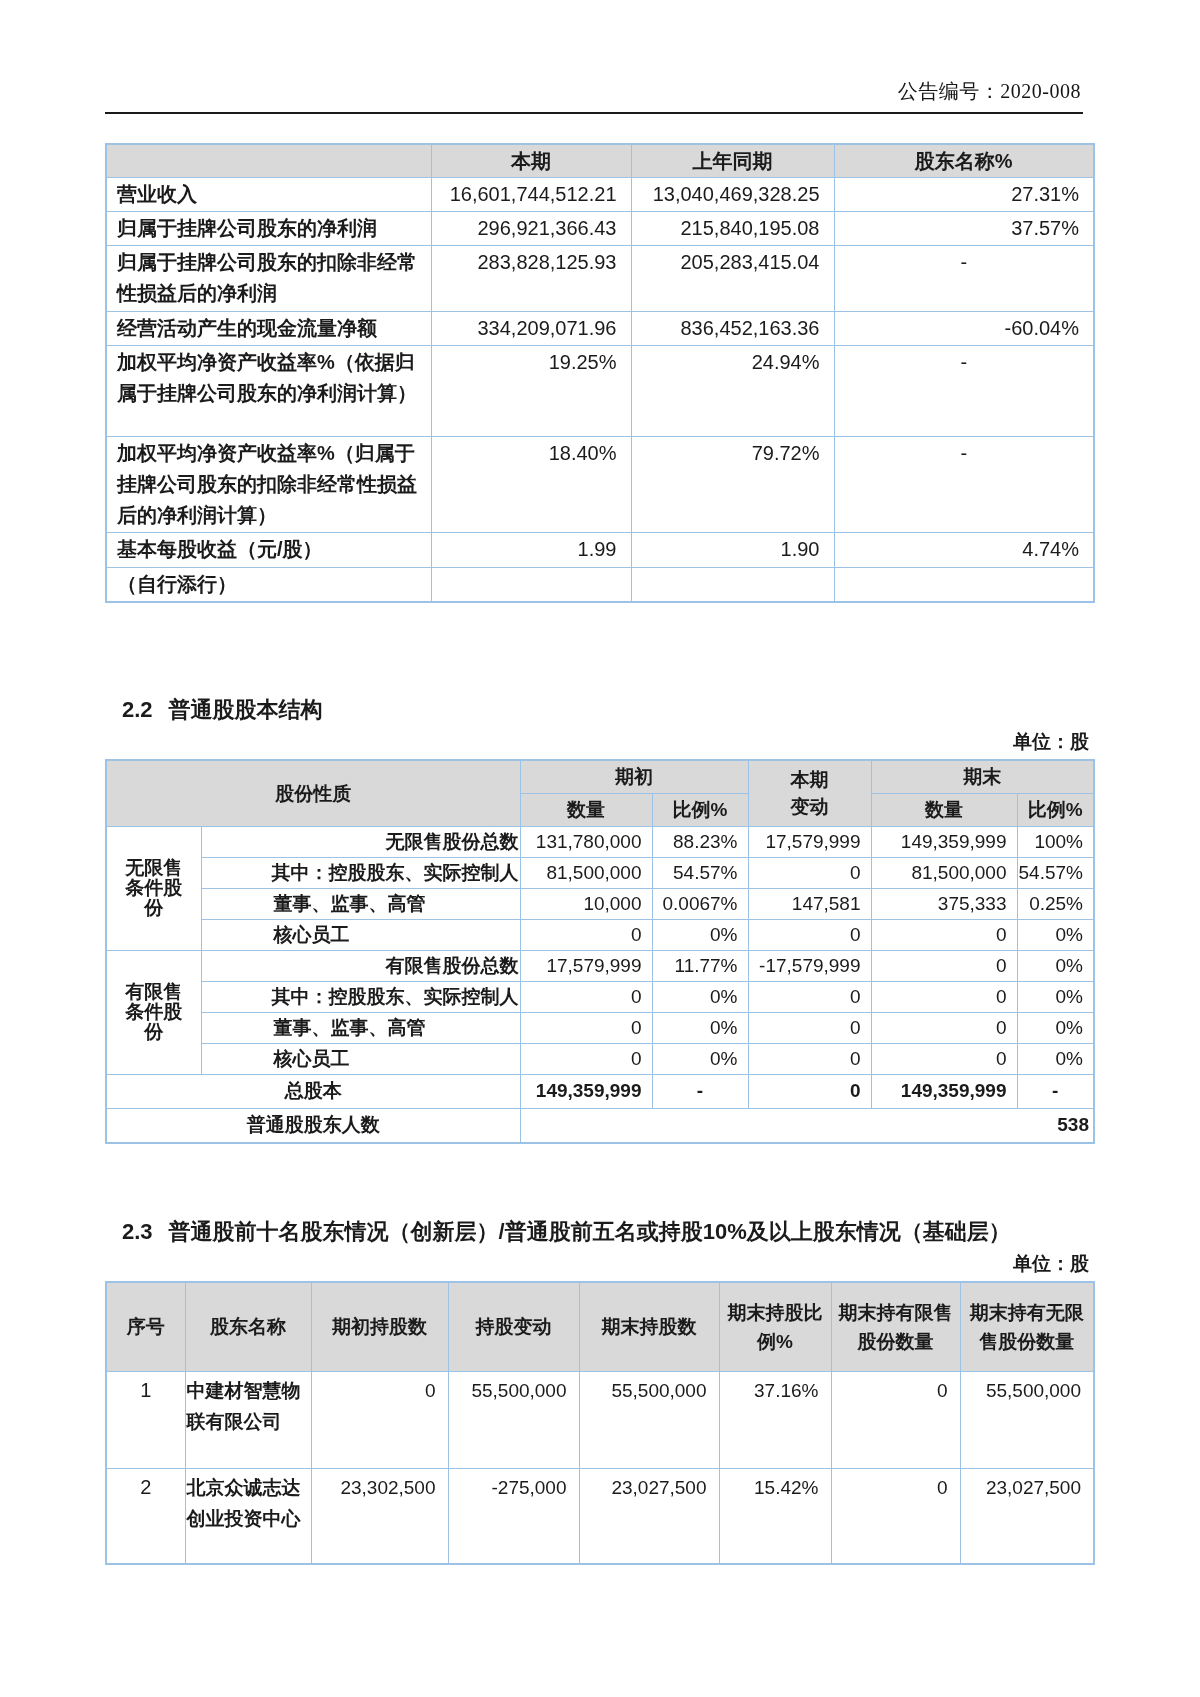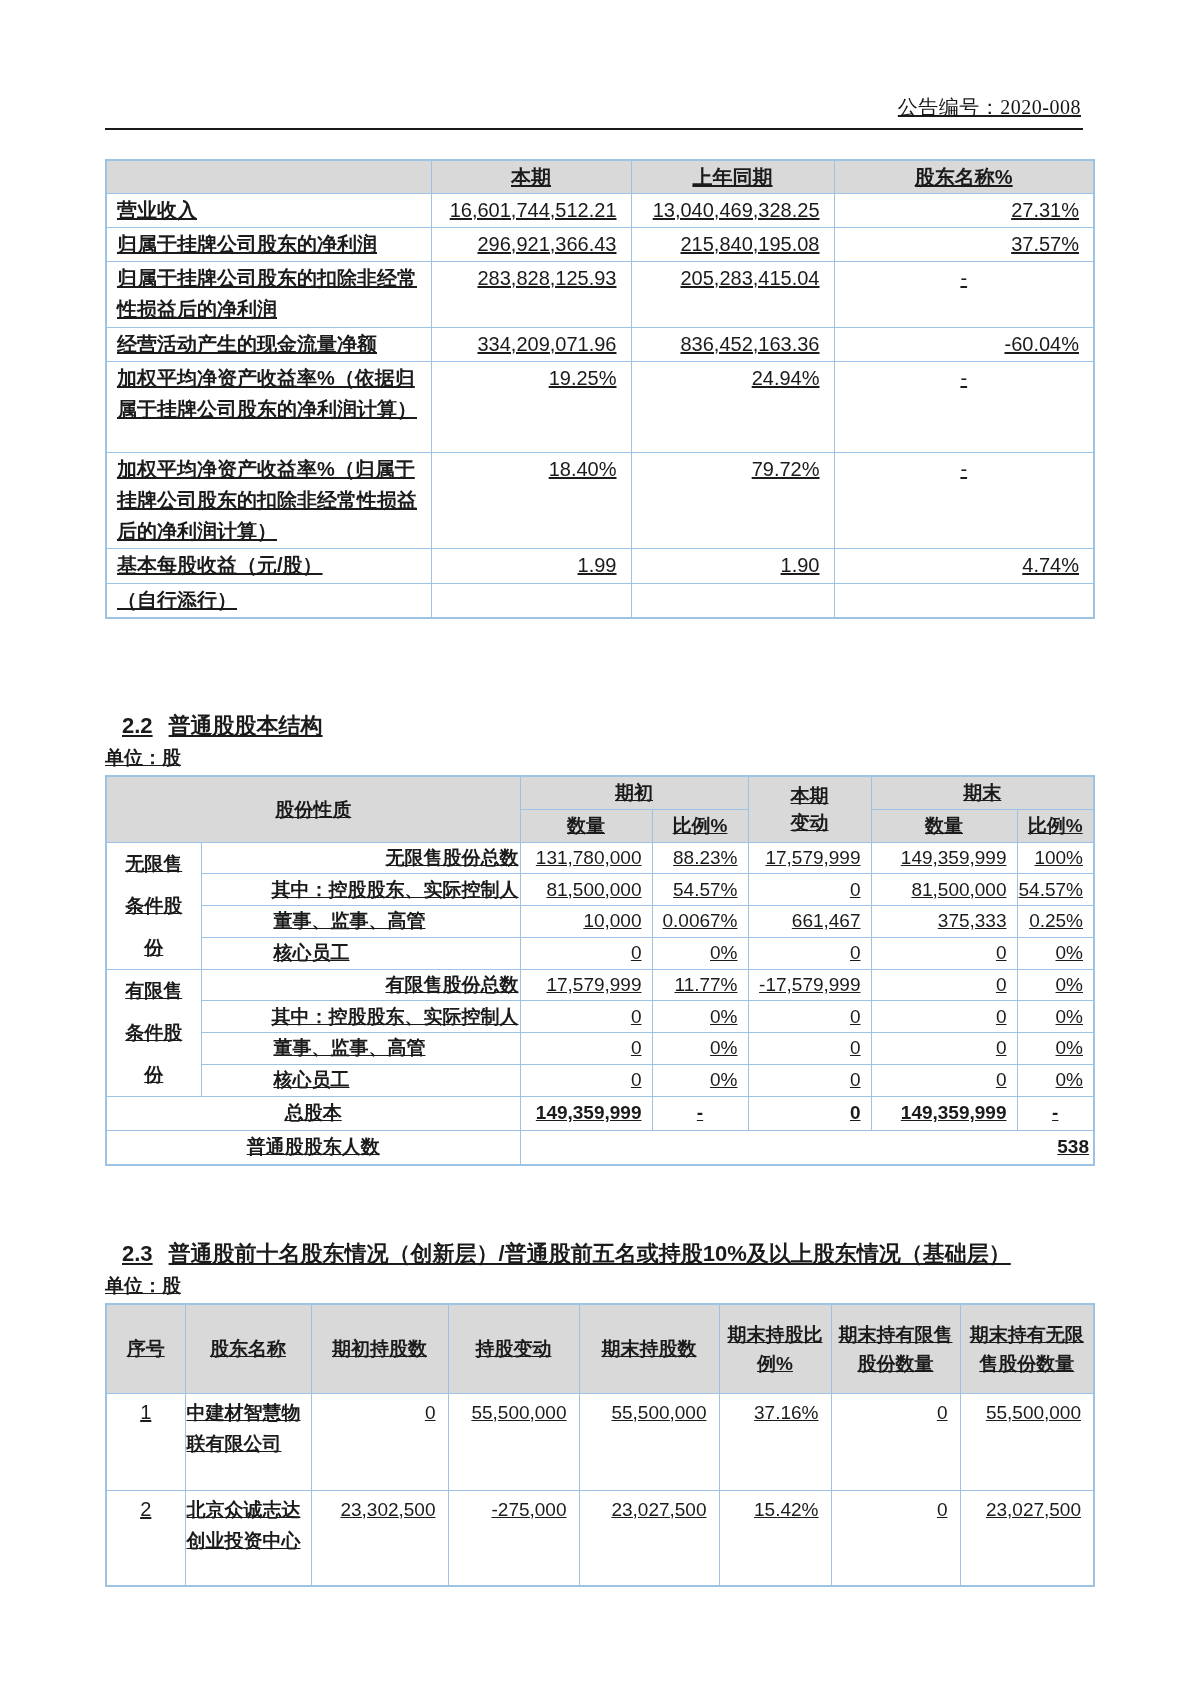--- a/index.html
+++ b/index.html
@@ -1,21 +1,21 @@
 <!DOCTYPE html>
 <html><head>
 <meta charset="utf-8">
 <style>
   html,body{margin:0;padding:0;}
   body{
     width:1200px;min-height:1697px;background:#ffffff;color:#1b1b1b;
     font-family:"Liberation Sans","DejaVu Sans",sans-serif;
     -webkit-font-smoothing:antialiased;
   }
-  .content{width:988px;margin:16px 0 0 105px;text-decoration:underline;}
+  .content{width:988px;margin:0 0 0 105px;}
   
   .notice-line{
     padding-top:78px;text-align:right;padding-right:12px;
     font-family:"Liberation Serif","DejaVu Serif",serif;
     font-size:20px;letter-spacing:.5px;color:#161616;
   }
   .header-rule{height:2px;background:#1a1a1a;margin-top:7px;width:978px;}
   
   table{border-collapse:collapse;table-layout:fixed;width:988px;}
   table{border:2px solid #9CC2E5;}
@@ -26,33 +26,33 @@
   .ctr{text-align:center;}
   
   .t1{margin-top:29px;}
   .t1 td{vertical-align:top;line-height:31px;font-size:20px;padding-top:1px;padding-bottom:1px;}
   .t1 .lbl{text-align:left;padding-left:10px;padding-right:8px;}
   .t1 .num{padding-right:14px;}
   .t1 .hdr{vertical-align:middle;line-height:30px;}
   
   .sec-title{margin:0 0 0 17px;font-size:22px;font-weight:bold;line-height:27px;}
   .sec-title .sec-no{margin-right:16px;}
-  .unit-line{padding-right:4px;font-size:19px;font-weight:600;line-height:22px;}
+  .unit-line{text-align:right;padding-right:4px;font-size:19px;font-weight:600;line-height:22px;}
   .gap-a{height:93px;}
   .gap-b{height:8px;}
   .gap-c{height:6px;}
   .gap-d{height:74px;}
   
   .t2 td{font-size:19px;line-height:28px;vertical-align:middle;}
   .t2 .hdr{line-height:27px;}
   .t2 .two-line{white-space:pre-line;}
   .t2 .lbl{text-align:right;padding-left:12px;}
   .t2 .lbl-indent{text-align:left;padding-left:72px;}
   .t2 .num{padding-right:10px;}
-  .t2 .grp{ text-align:center;vertical-align:middle;line-height:42px;padding:0 10px;}
+  .t2 .grp{ text-align:center;vertical-align:middle;line-height:20px;padding:16px 10px;}
   .t2 .total td{font-weight:bold;}
   .t2 .holders td{font-weight:bold;}
   
   .t3 td{font-size:19px;}
   .t3 .hdr{line-height:29px;padding:0 4px;}
   .t3 .cell{vertical-align:top;line-height:31px;padding-top:3px;}
   .t3 .num{padding-right:12px;}
   .t3 .name{text-align:left;padding-right:9px;}
   .t3 .seq{text-align:center;font-size:20px;}
 </style>
@@ -176,21 +176,21 @@
       <td class="num">81,500,000</td>
       <td class="num">54.57%</td>
       <td class="num">0</td>
       <td class="num">81,500,000</td>
       <td class="num">54.57%</td>
     </tr>
     <tr style="height:31px">
       <td class="lbl-indent zh">董事、监事、高管</td>
       <td class="num">10,000</td>
       <td class="num">0.0067%</td>
-      <td class="num">661,467</td>
+      <td class="num">147,581</td>
       <td class="num">375,333</td>
       <td class="num">0.25%</td>
     </tr>
     <tr style="height:31px">
       <td class="lbl-indent zh">核心员工</td>
       <td class="num">0</td>
       <td class="num">0%</td>
       <td class="num">0</td>
       <td class="num">0</td>
       <td class="num">0%</td>

